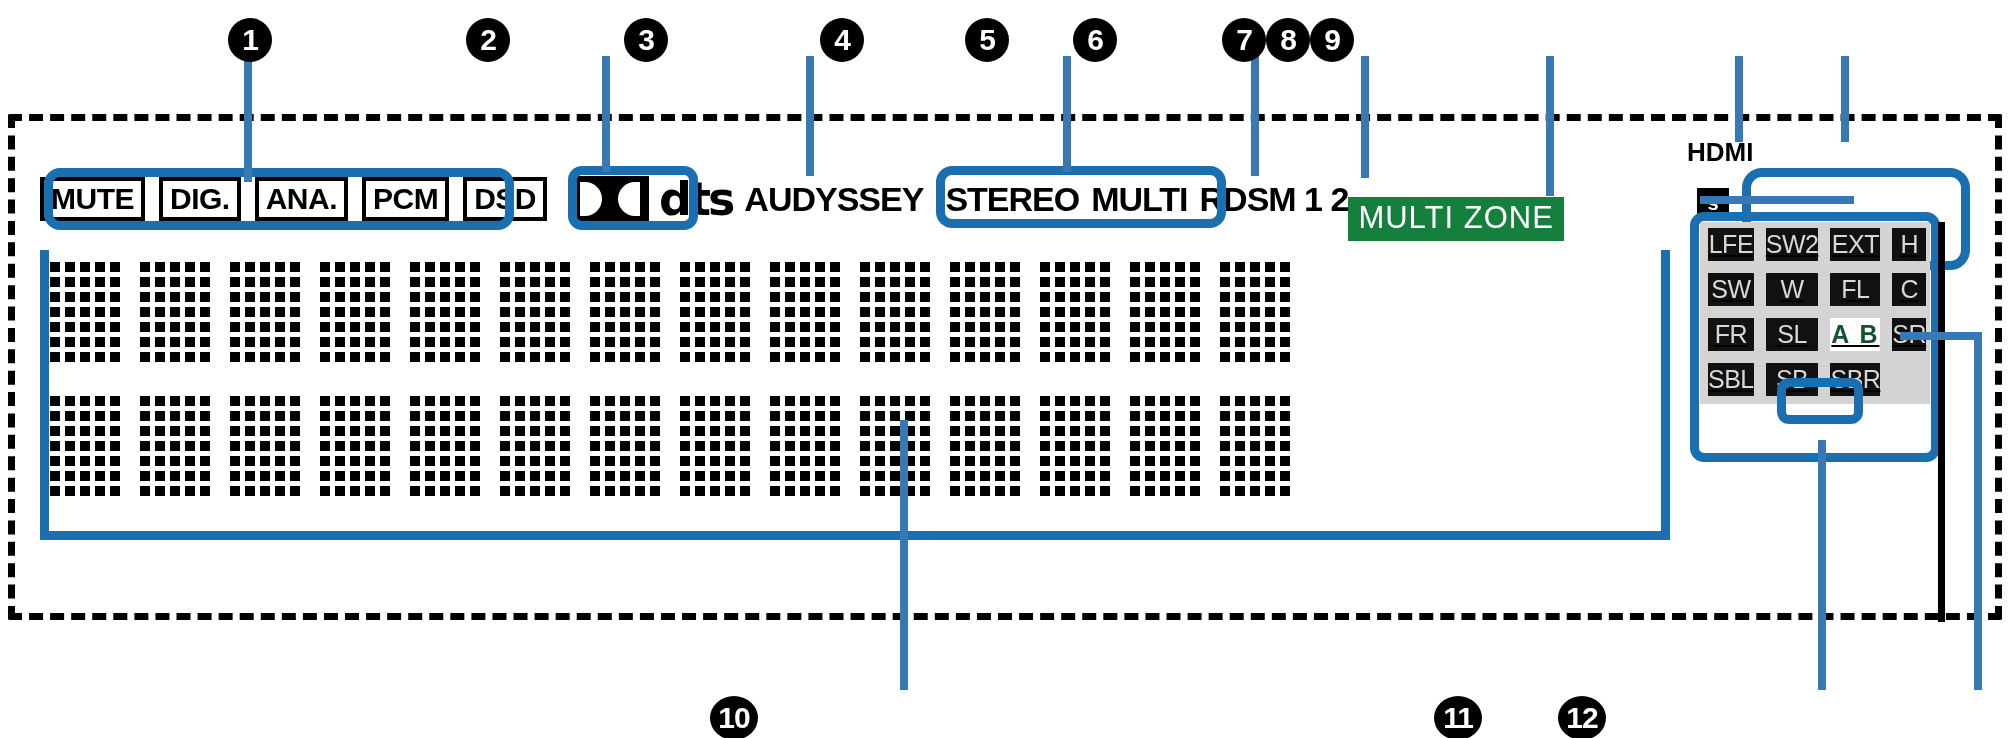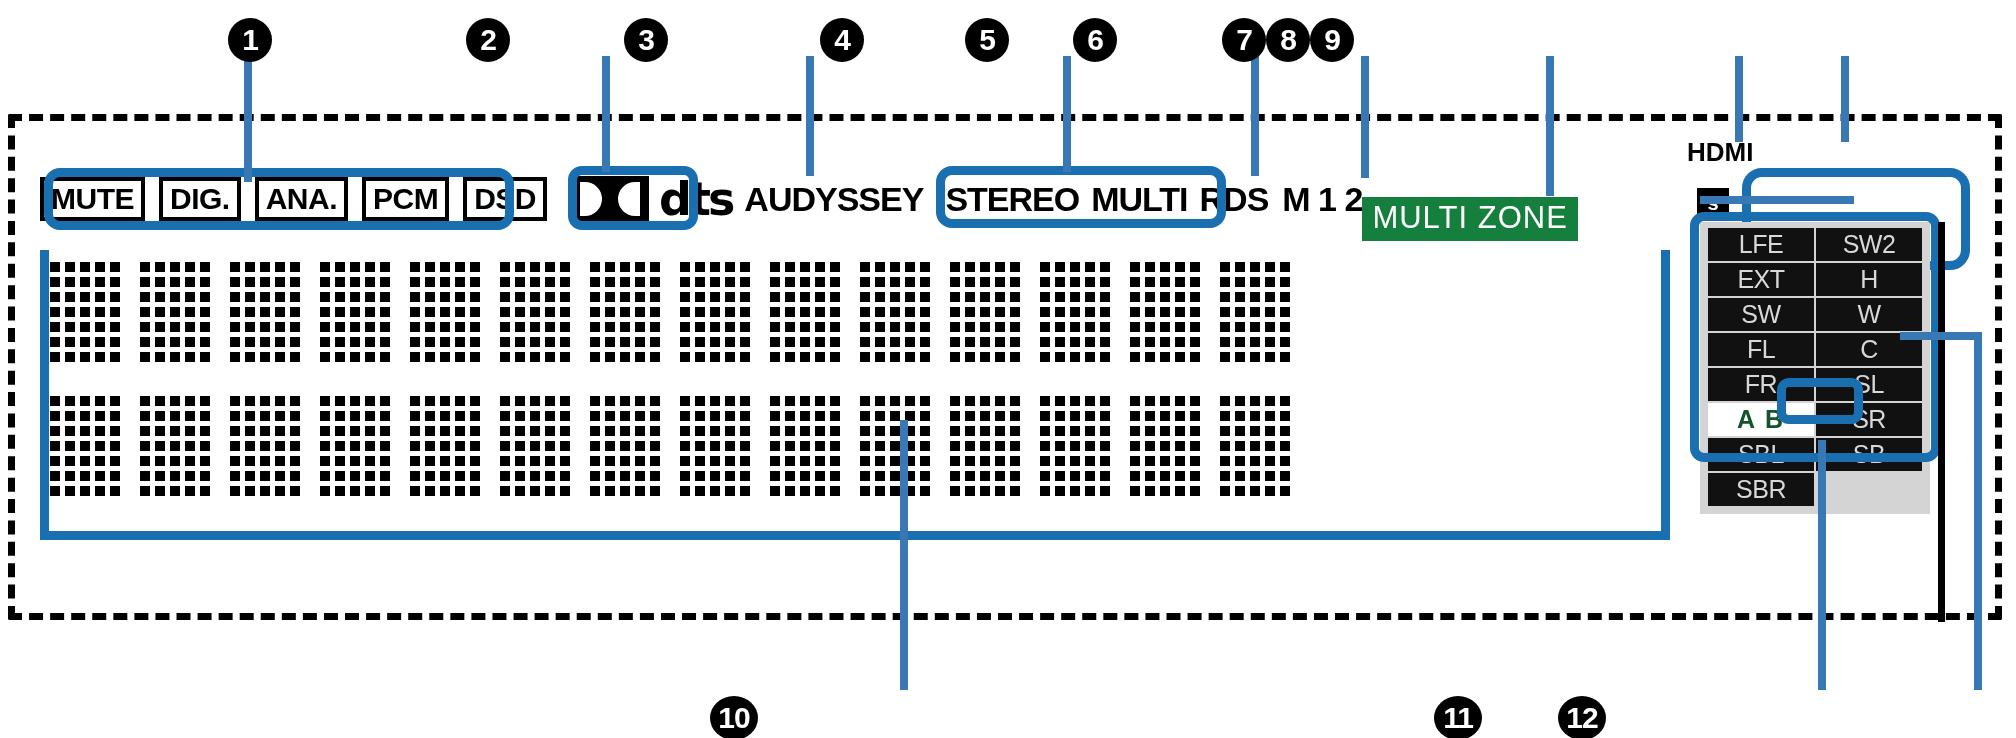--- a/index.html
+++ b/index.html
@@ -218,22 +218,23 @@
     display: flex;
     justify-content: space-between;
     padding: 0 20px 1px 18px;
     font-size: 33px;
     font-weight: 400;
     color: #000;
     font-family: "Liberation Sans", sans-serif;
   }
   .spk-grid {
     display: grid;
-    grid-template-columns: repeat(2, 1fr);
-    gap: 2px;
+    grid-template-columns: repeat(4, 1fr);
+    gap: 12px;
+    text-decoration: underline;
   }
   .cell {
     background: #111111;
     color: #d8d8d8;
     font-size: 25px;
     font-weight: 400;
     text-align: center;
     line-height: 33px;
     height: 33px;
     letter-spacing: -0.5px;
@@ -280,21 +281,21 @@
     <div class="boxlabel">PCM</div>
     <div class="boxlabel" style="margin-right:24px;">DSD</div>
 
     <div class="dolby"></div>
     <div class="dts">dts</div>
 
     <div class="plainlabel" style="margin-right:22px;">AUDYSSEY</div>
 
     <div class="plainlabel" style="margin-right:12px;">STEREO</div>
     <div class="plainlabel" style="margin-right:12px;">MULTI</div>
-    <div class="plainlabel" style="margin-right:14px;">RDS</div>
+    <div class="plainlabel" style="">RDS</div>
 
     <div class="plainlabel" style="">M 1 2</div>
 
     <div class="invlabel">MULTI ZONE</div>
   </div>
 
   <div class="hl" style="left:44px; top:168px; width:470px; height:62px;"></div>
   <div class="hl" style="left:568px; top:166px; width:130px; height:64px; border-radius:14px;"></div>
   <div class="hl" style="left:936px; top:166px; width:290px; height:62px;"></div>
 

